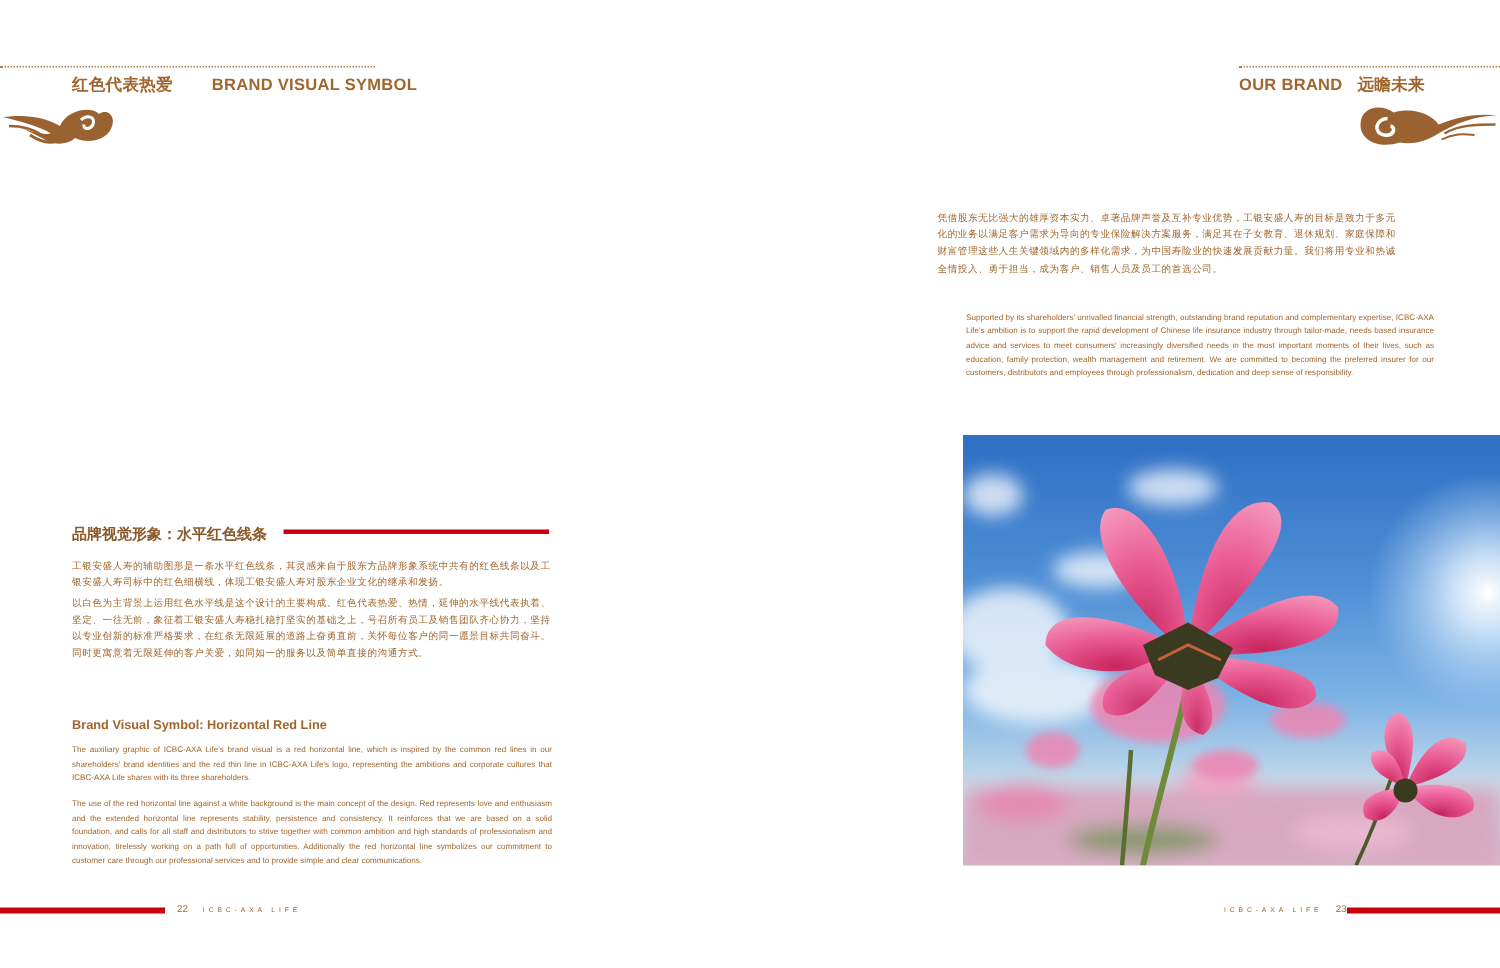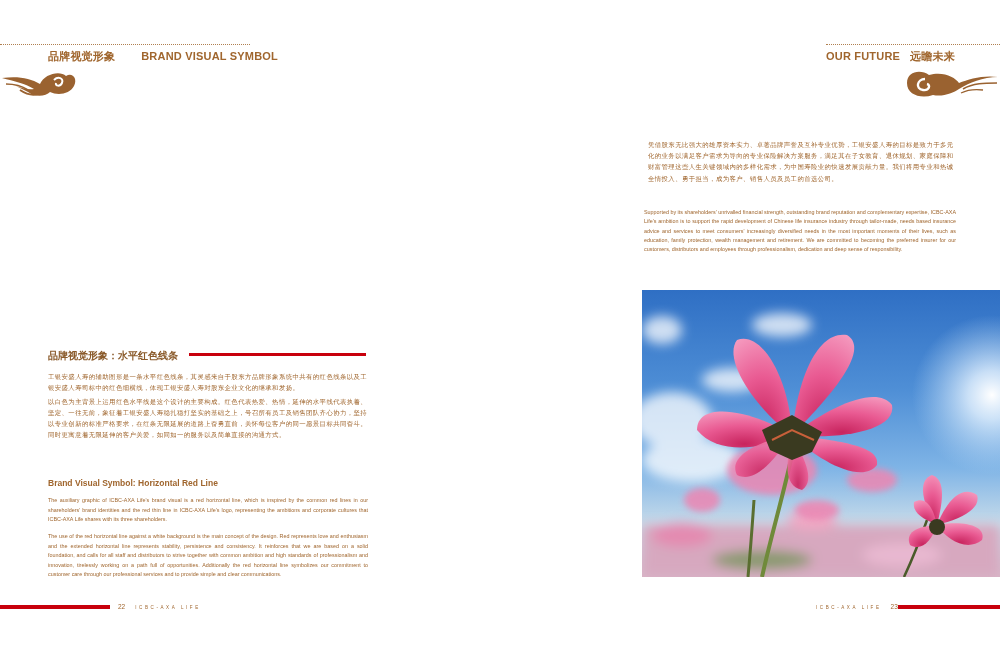--- a/index.html
+++ b/index.html
@@ -29,21 +29,21 @@
     .cn-para { position: absolute; left: 48px; width: 320px; font-size: 6.4px; line-height: 11px; color: #a0662e; font-family: "DejaVu Sans", sans-serif; letter-spacing: 0.4px; }
     .cn-p1 { top: 372px; }
     .cn-p2 { top: 397px; }
 
     .section-heading-en { position: absolute; left: 48px; top: 478px; font-size: 8.5px; font-weight: bold; color: #a0662e; font-family: "Liberation Sans", sans-serif; text-align: right; }
     .en-para { position: absolute; left: 48px; width: 320px; font-size: 5.4px; line-height: 9.6px; color: #a0662e; font-family: "Liberation Sans", sans-serif; text-align: justify; }
     .en-p1 { top: 496px; }
     .en-p2 { top: 532px; }
 
     
-    .cn-right { position: absolute; left: 648px; top: 140px; width: 310px; font-size: 6.4px; line-height: 11.2px; color: #a0662e; font-family: "DejaVu Sans", sans-serif; letter-spacing: 0.4px; }
+    .cn-right { position: absolute; left: 625px; top: 140px; width: 310px; font-size: 6.4px; line-height: 11.2px; color: #a0662e; font-family: "DejaVu Sans", sans-serif; letter-spacing: 0.4px; }
     .en-right { position: absolute; left: 644px; top: 208px; width: 312px; font-size: 5.4px; line-height: 9.3px; color: #a0662e; font-family: "Liberation Sans", sans-serif; text-align: justify; }
 
     .photo { position: absolute; left: 642px; top: 290px; width: 358px; height: 287px; overflow: hidden;
       background: linear-gradient(180deg, #2f6fc4 0%, #4f8fd6 35%, #7fb4e6 62%, #c8dcea 82%, #d9b7c8 100%); }
     .photo svg { position: absolute; left: 0; top: 0; }
 
     
     .rb-foot-left { left: 0; top: 605px; width: 110px; height: 4px; }
     .rb-foot-right { left: 898px; top: 605px; width: 102px; height: 4px; }
     .folio { position: absolute; top: 603px; font-size: 6.5px; color: #a0662e; font-family: "Liberation Sans", sans-serif; white-space: nowrap; }
@@ -53,32 +53,32 @@
     .folio-right .brand { margin-right: 9px; letter-spacing: 2.6px; font-size: 4.5px; }
   </style>
 </head>
 <body>
 
 <div class="page page-left"></div>
 <div class="page page-right"></div>
 
 <div class="dotted-rule dl"></div>
 <div class="header-title htl">
-  <span>品牌视觉形象</span><span class="en">BRAND VISUAL SYMBOL</span>
+  <span>红色代表热爱</span><span class="en">BRAND VISUAL SYMBOL</span>
 </div>
 <svg class="ornament orn-left" viewBox="0 0 80 36">
   <path d="M2 14 C 18 12, 30 14, 40 20 C 44 10, 60 6, 66 12 C 72 8, 78 14, 74 22 C 70 30, 58 32, 50 28 C 46 32, 36 34, 28 28 C 24 26, 20 24, 16 22 C 22 24, 28 26, 34 25 C 26 20, 14 17, 2 14 Z" fill="#9a6230"></path>
   <path d="M6 20 C 14 20, 22 22, 28 26" stroke="#9a6230" stroke-width="1.6" fill="none"></path>
   <path d="M54 16 C 58 12, 64 14, 62 19 C 60 23, 55 22, 56 19" stroke="#fff" stroke-width="2" fill="none"></path>
   <path d="M20 26 C 26 30, 32 32, 38 30" stroke="#9a6230" stroke-width="2" fill="none"></path>
 </svg>
 
 <div class="dotted-rule dr"></div>
 <div class="header-title htr">
-  <span>OUR FUTURE</span><span class="cn">远瞻未来</span>
+  <span>OUR BRAND</span><span class="cn">远瞻未来</span>
 </div>
 <svg class="ornament orn-right" viewBox="0 0 97 40">
   <path d="M26 12 C 18 6, 4 8, 4 20 C 4 32, 18 36, 30 32 C 40 34, 50 30, 56 26 C 66 20, 80 14, 95 14 C 80 12, 66 16, 56 20 C 52 14, 40 8, 26 12 Z" fill="#9a6230"></path>
   <path d="M22 16 C 14 16, 12 26, 20 27 C 26 28, 28 22, 24 21" stroke="#fff" stroke-width="2.4" fill="none"></path>
   <path d="M60 26 C 70 20, 82 20, 94 20" stroke="#9a6230" stroke-width="1.6" fill="none"></path>
   <path d="M58 30 C 66 26, 72 26, 80 27" stroke="#9a6230" stroke-width="1.3" fill="none"></path>
 </svg>
 
 <div class="section-heading-cn">品牌视觉形象：水平红色线条</div>
 <div class="red-bar rb-heading"></div>

